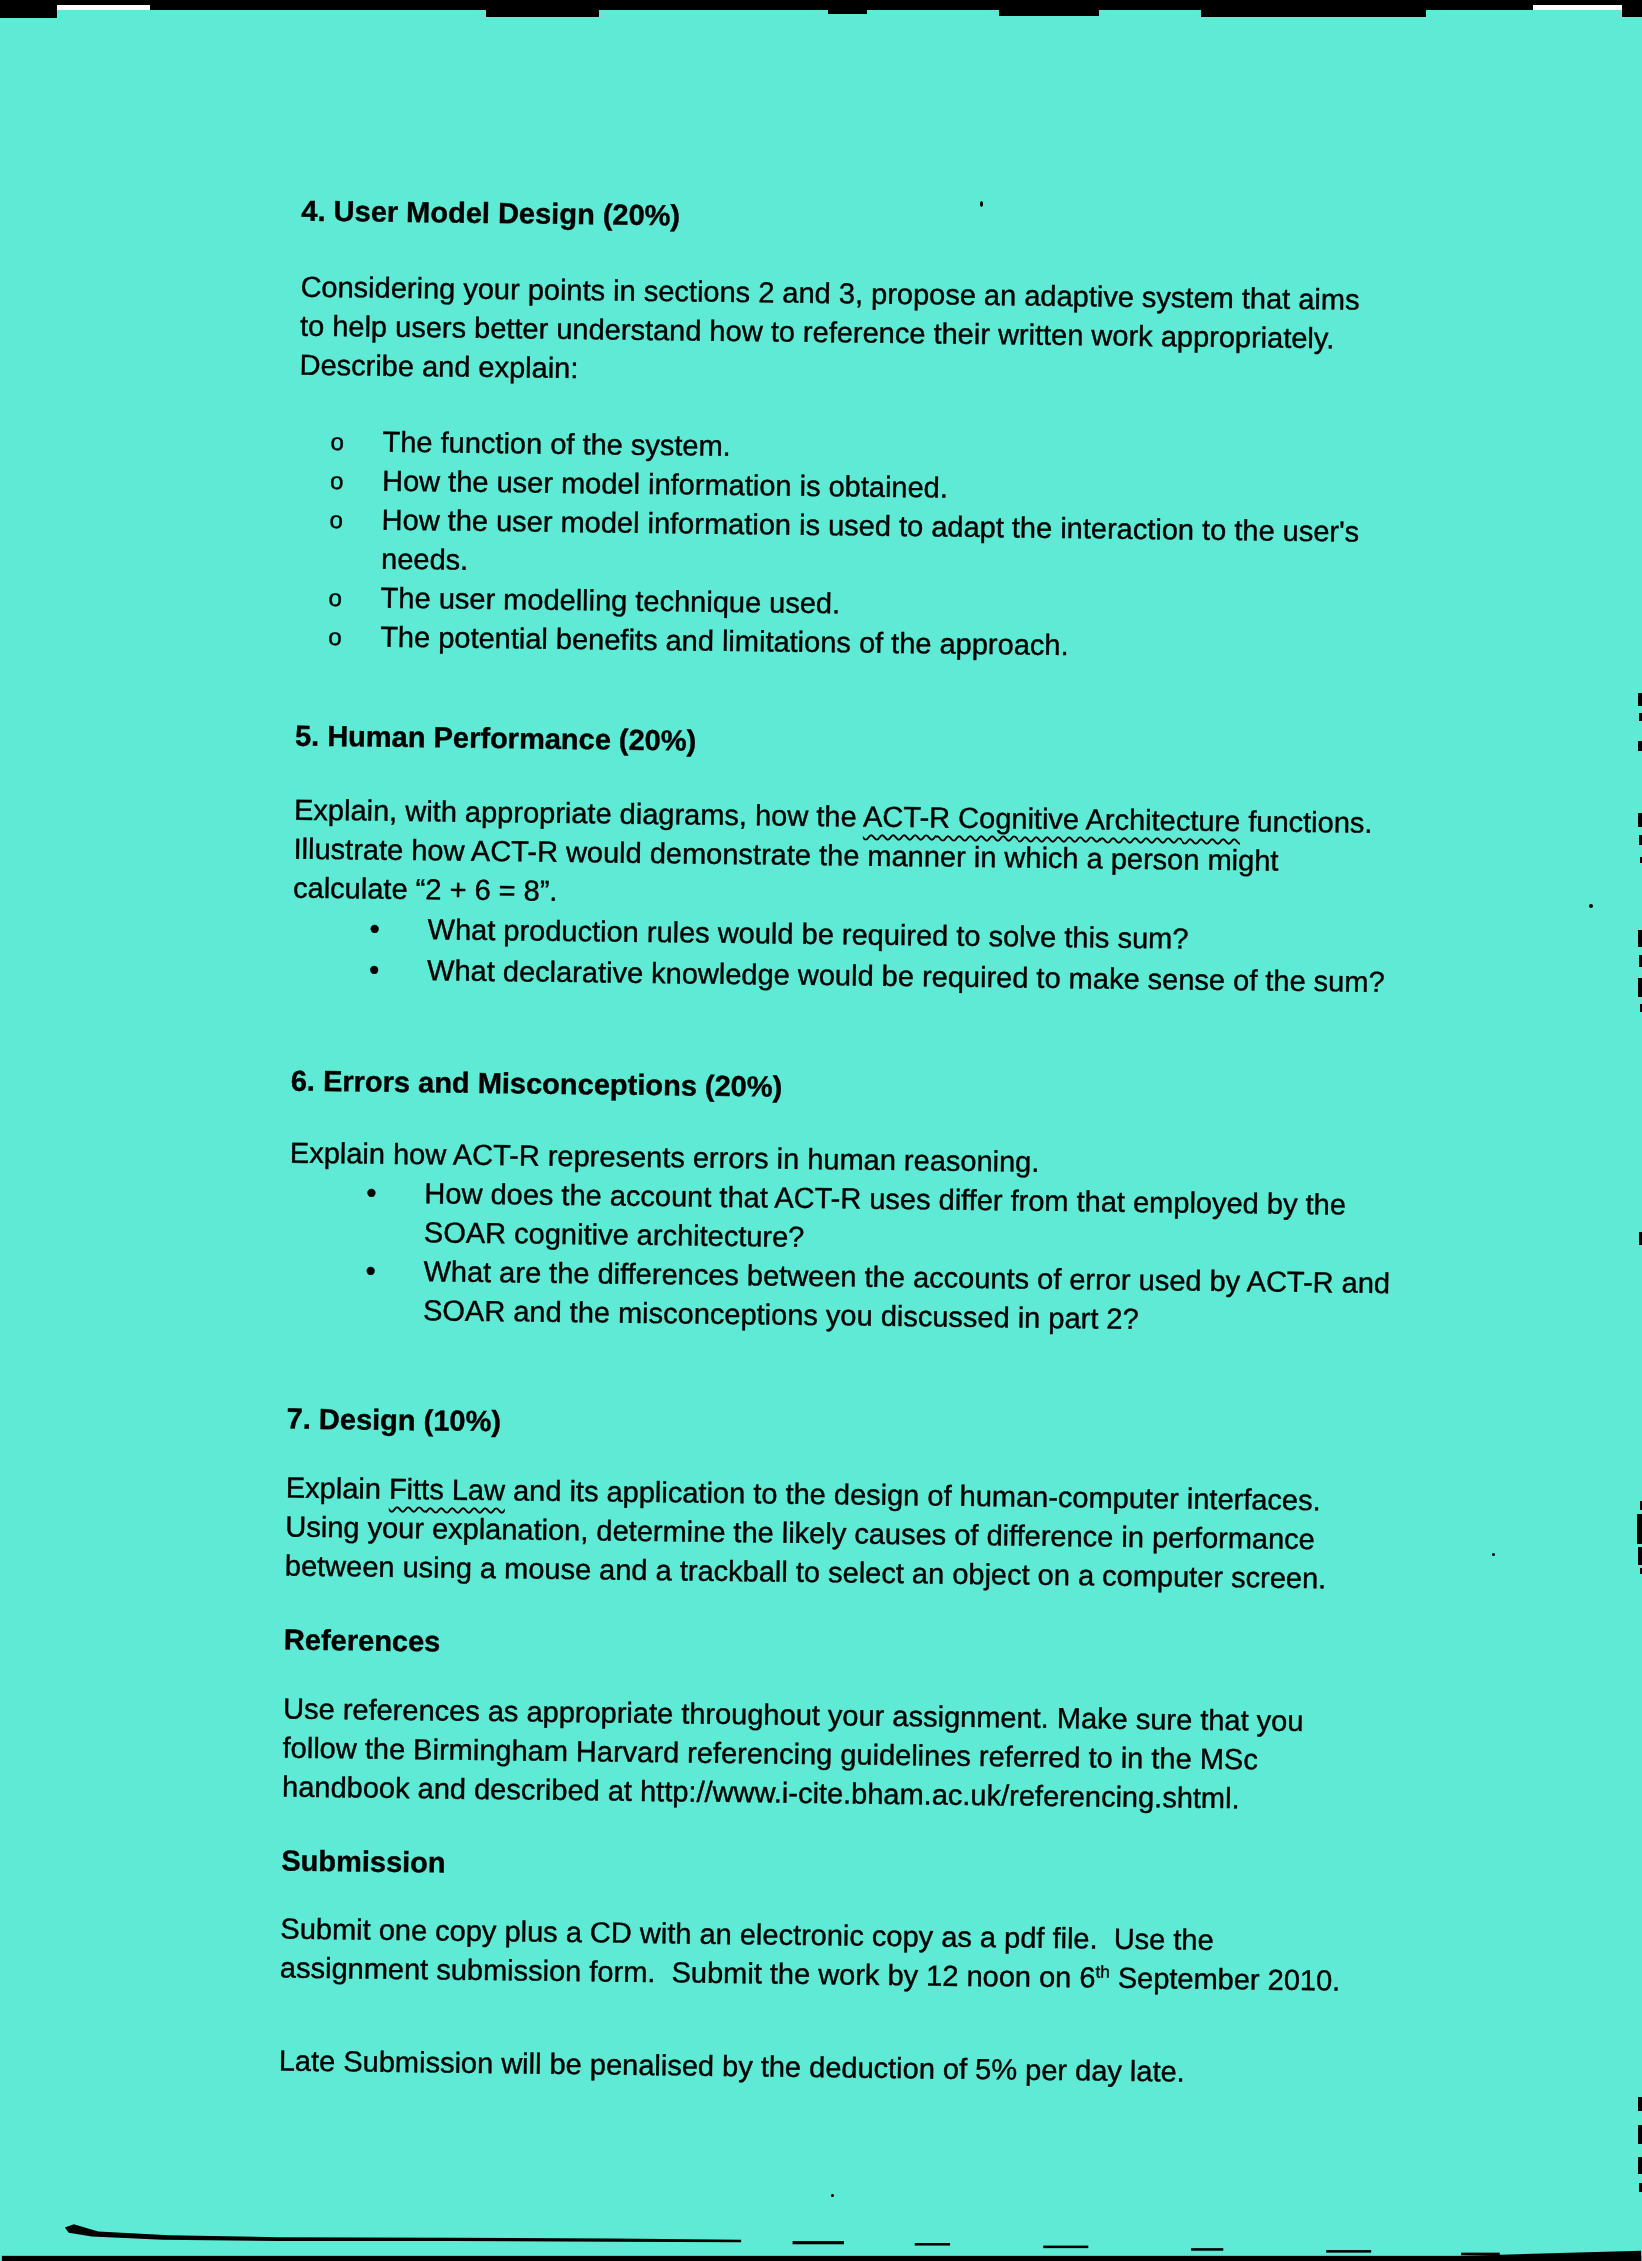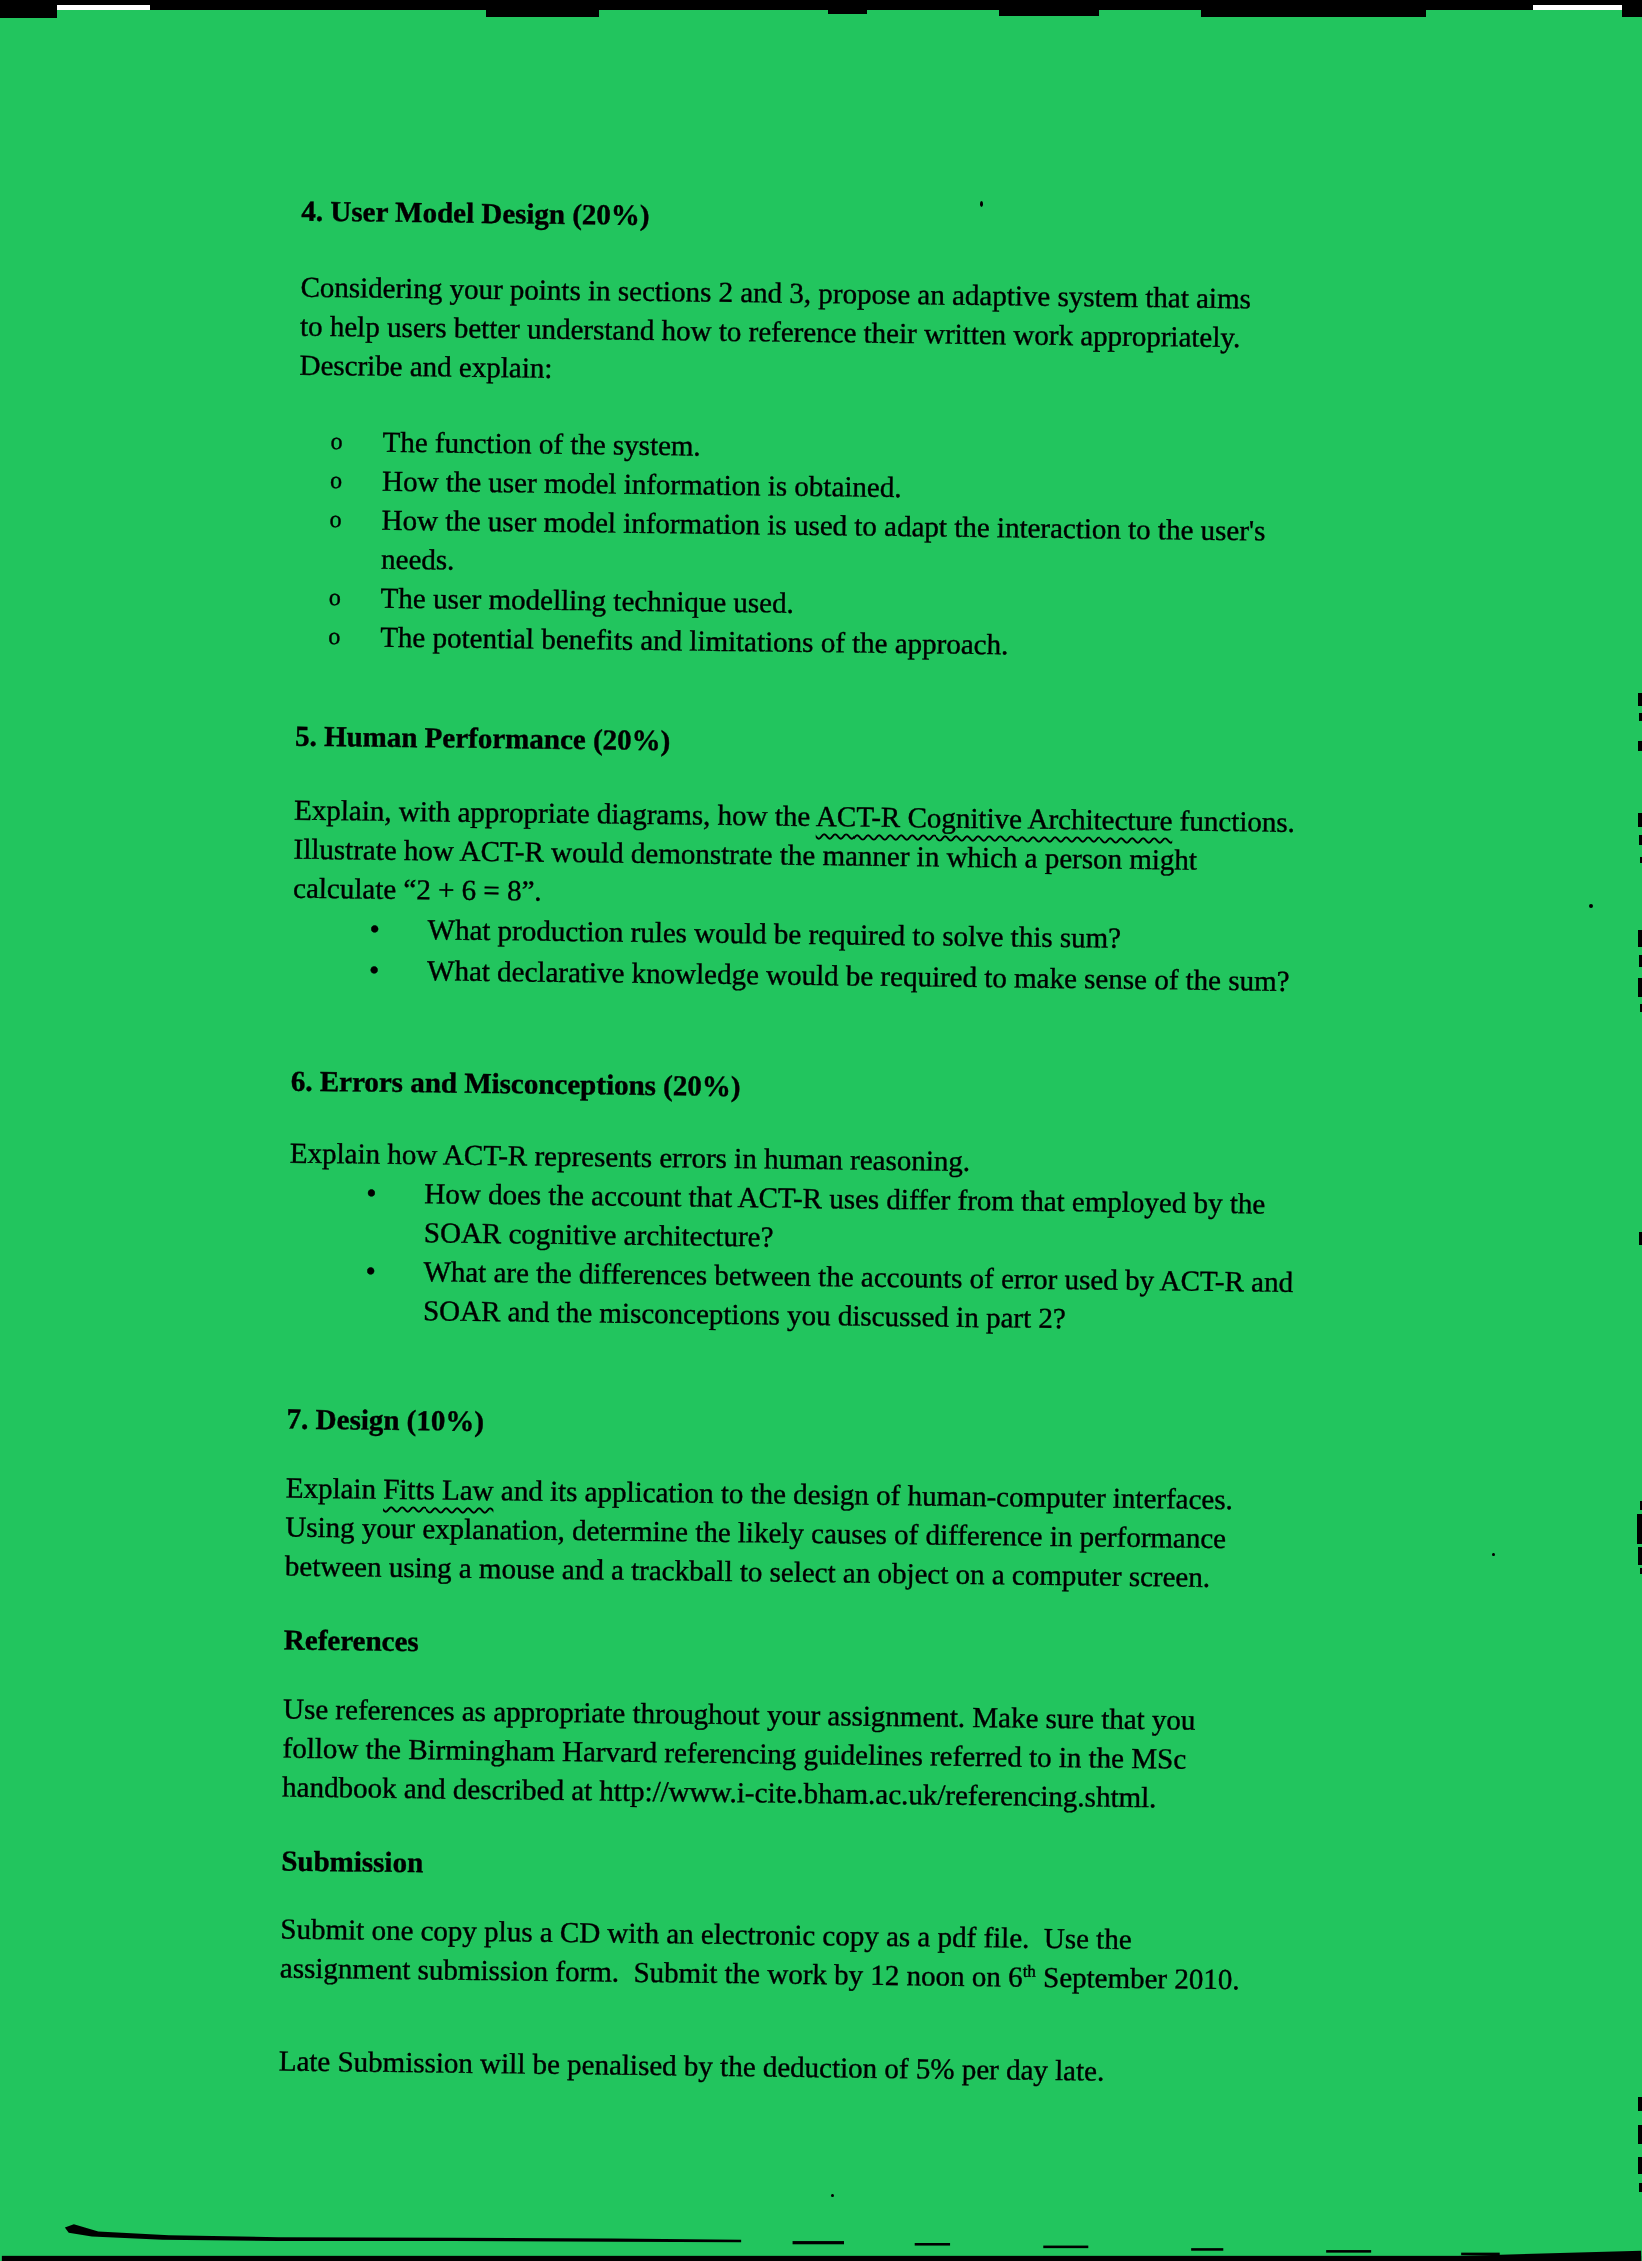--- a/index.html
+++ b/index.html
@@ -1,19 +1,19 @@
 <!DOCTYPE html>
 <html style="font-size:10.3px"><head>
 <meta charset="utf-8">
 <style>
   html,body { margin:0; padding:0; background:#888; }
   .page {
     position:relative; width:1643px; height:2261px;
-    background:#22c55e; overflow:hidden;
-    font-family:Liberation Serif, serif; color:#000;
+    background:#5eead4; overflow:hidden;
+    font-family:Liberation Sans, sans-serif; color:#000;
   }
   .content {
     position:absolute; left:0; top:0; width:1643px;
     padding:188px 0 0 304px; box-sizing:border-box;
     transform:rotate(0.7deg); transform-origin:0 0;
     font-size:29px; line-height:39px;
     -webkit-text-stroke:0.4px #000;
   }
   .h { font-weight:bold; white-space:pre; }
   .line { white-space:pre; }

